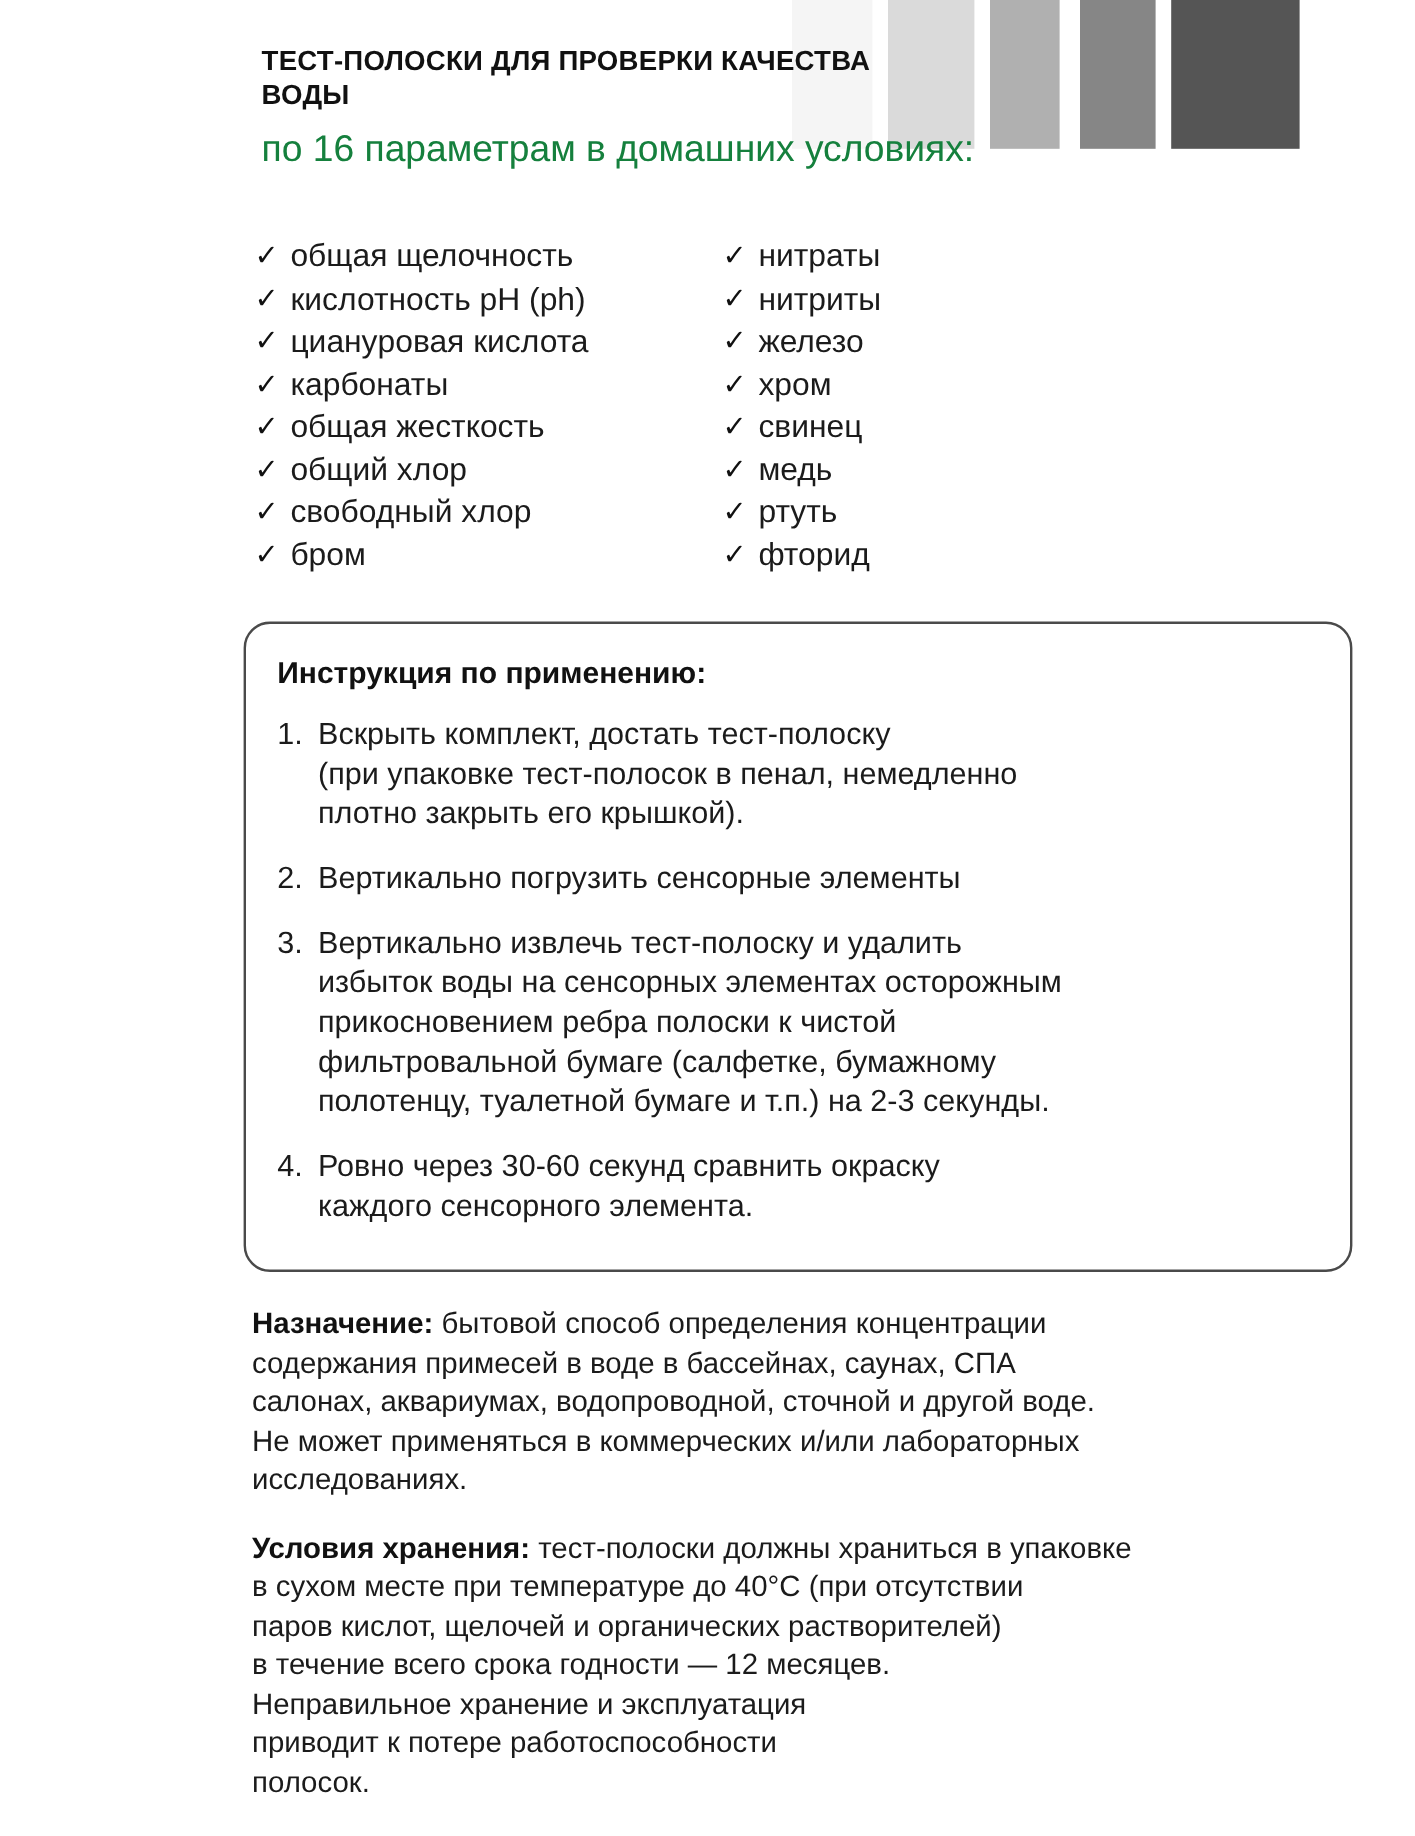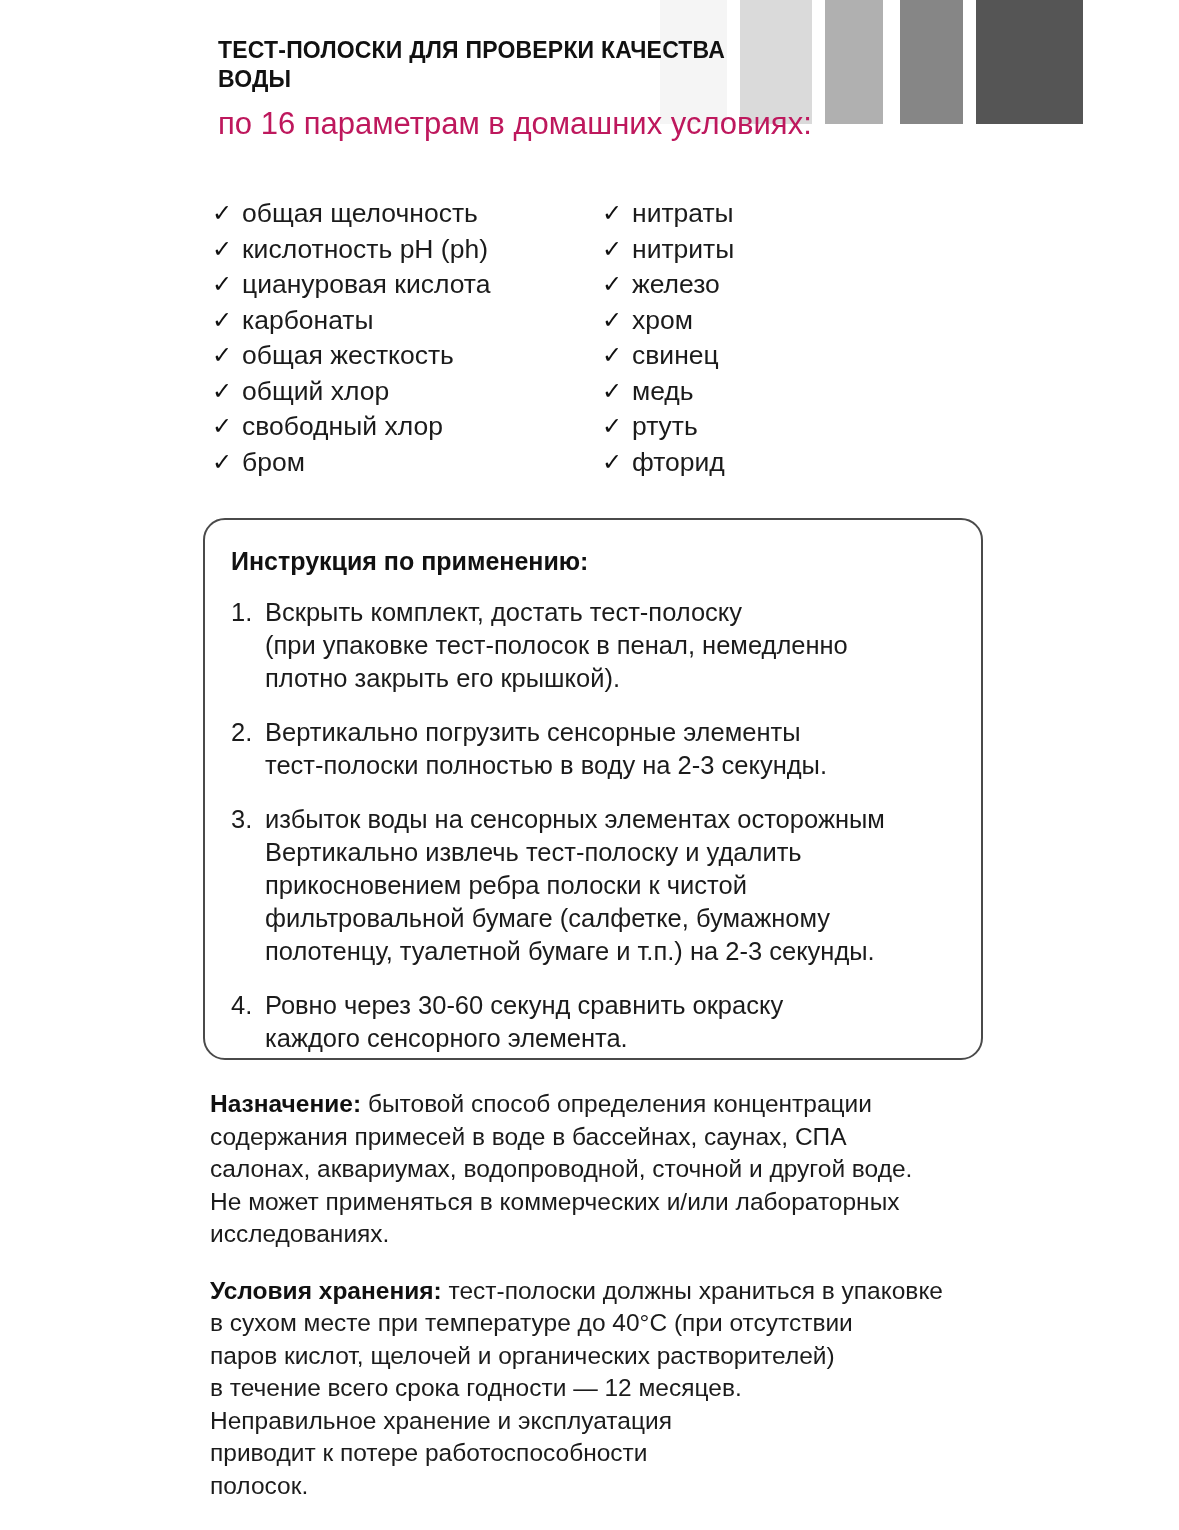--- a/index.html
+++ b/index.html
@@ -44,21 +44,21 @@
     line-height: 1.28;
     letter-spacing: 0.2px;
     margin: 0;
     color: #111111;
     max-width: 580px;
   }
   .subtitle {
     font-size: 31px;
     line-height: 1.2;
     margin: 10px 0 0 0;
-    color: #be185d;
+    color: #15803d;
     font-weight: 400;
   }
 
   
   .params {
     position: absolute;
     left: 212px;
     top: 196px;
     width: 760px;
     display: flex;
@@ -88,21 +88,21 @@
     font-weight: bold;
     transform: translateY(-1px);
   }
   .param-label { white-space: nowrap; }
 
   
   .instruction-box {
     position: absolute;
     left: 203px;
     top: 518px;
-    width: 780px;
+    width: 924px;
     height: 542px;
     box-sizing: border-box;
     border: 2.5px solid #4a4a4a;
     border-radius: 22px;
     background: #ffffff;
     padding: 26px 26px 0 26px;
   }
   .instr-heading {
     font-size: 25px;
     font-weight: bold;
@@ -244,28 +244,27 @@
         <div class="instr-text">
           <span>Вскрыть комплект, достать тест-полоску</span>
           <span>(при упаковке тест-полосок в пенал, немедленно</span>
           <span>плотно закрыть его крышкой).</span>
         </div>
       </li>
       <li class="instr-item">
         <div class="instr-num">2.</div>
         <div class="instr-text">
           <span>Вертикально погрузить сенсорные элементы</span>
-          <span>тест-полоски полностью в воду на 2-3 секунды.</span>
         </div>
       </li>
       <li class="instr-item">
         <div class="instr-num">3.</div>
         <div class="instr-text">
+          <span>Вертикально извлечь тест-полоску и удалить</span>
           <span>избыток воды на сенсорных элементах осторожным</span>
-          <span>Вертикально извлечь тест-полоску и удалить</span>
           <span>прикосновением ребра полоски к чистой</span>
           <span>фильтровальной бумаге (салфетке, бумажному</span>
           <span>полотенцу, туалетной бумаге и т.п.) на 2-3 секунды.</span>
         </div>
       </li>
       <li class="instr-item">
         <div class="instr-num">4.</div>
         <div class="instr-text">
           <span>Ровно через 30-60 секунд сравнить окраску</span>
           <span>каждого сенсорного элемента.</span>

